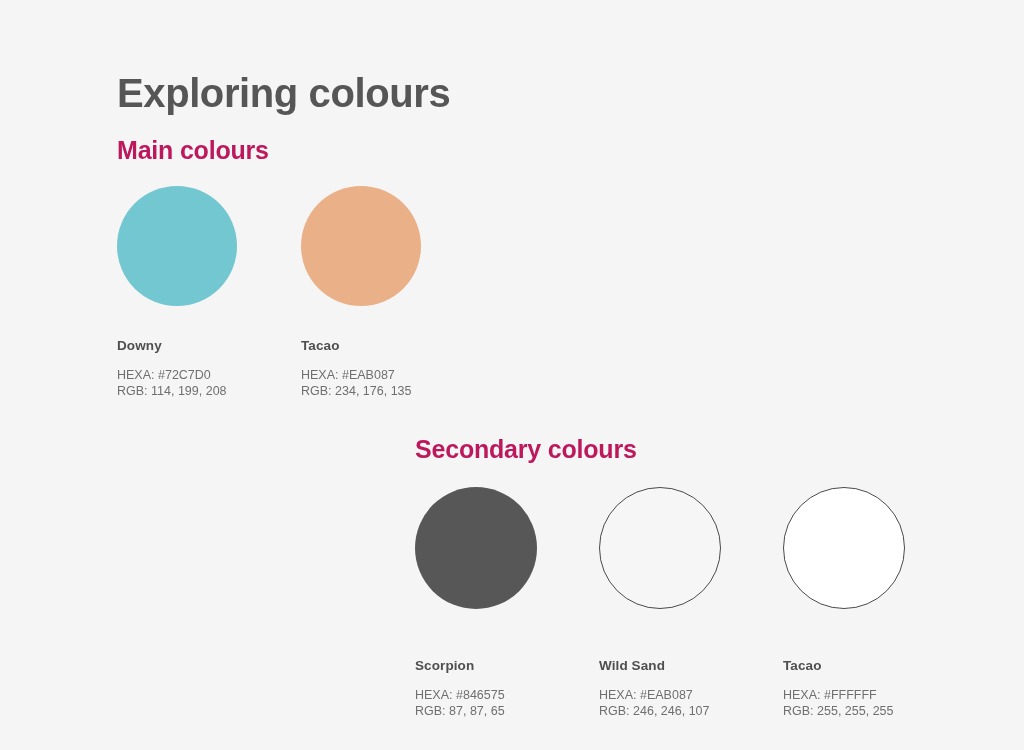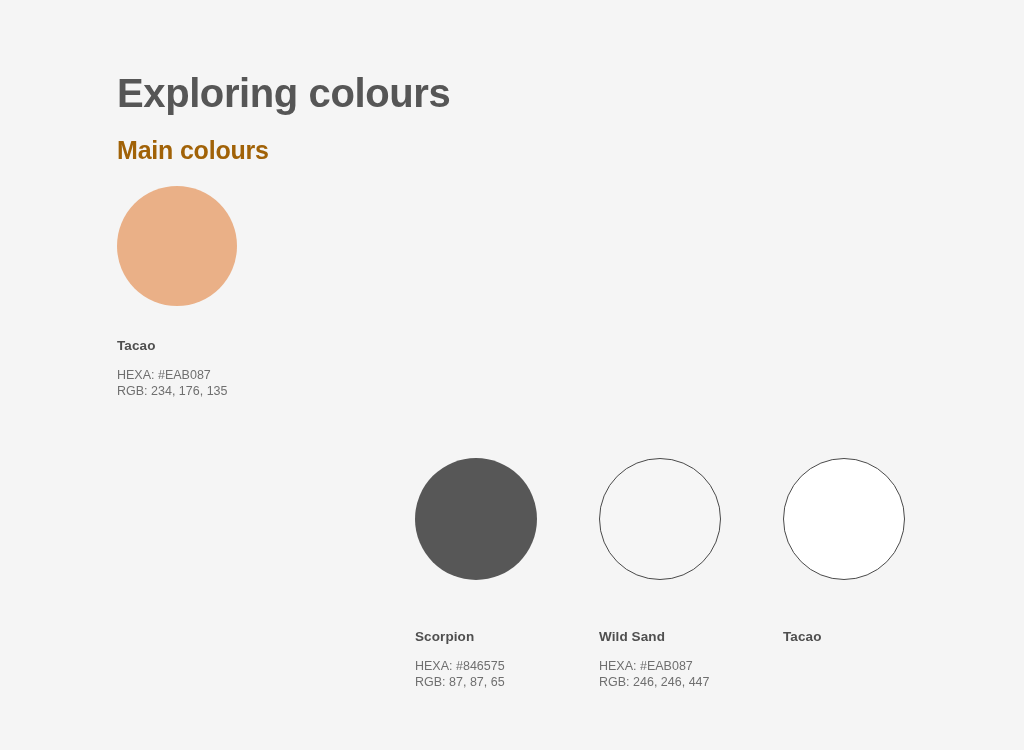--- a/index.html
+++ b/index.html
@@ -37,21 +37,21 @@
   .section {
     position: absolute;
   }
 
   .section-main { left: 117px; top: 136px; }
   .section-secondary { left: 415px; top: 435px; }
 
   .section-title {
     font-size: 25px;
     font-weight: bold;
-    color: #a16207;
+    color: #be185d;
     letter-spacing: -0.2px;
     line-height: 1.15;
     margin: 0;
     white-space: nowrap;
   }
 
   .swatch-row {
     display: flex;
     flex-direction: row;
   }
@@ -112,56 +112,69 @@
 
 <div class="page">
 
   <h1 class="page-title">Exploring colours</h1>
 
   <div class="section section-main">
     <h2 class="section-title">Main colours</h2>
 
     <div class="swatch-row swatch-row-main">
 
+      <div class="swatch swatch-main">
+        <div class="swatch-dot" style="background:#72C7D0;"></div>
+        <div class="swatch-name swatch-name-main">Downy</div>
+        <div class="swatch-meta swatch-meta-main">
+          <span class="meta-line">HEXA: #72C7D0</span>
+          <span class="meta-line">RGB: 114, 199, 208</span>
+        </div>
+      </div>
 
       <div class="swatch swatch-main">
         <div class="swatch-dot" style="background:#EAB087;"></div>
         <div class="swatch-name swatch-name-main">Tacao</div>
         <div class="swatch-meta swatch-meta-main">
           <span class="meta-line">HEXA: #EAB087</span>
           <span class="meta-line">RGB: 234, 176, 135</span>
         </div>
       </div>
 
     </div>
   </div>
 
   <div class="section section-secondary">
+    <h2 class="section-title">Secondary colours</h2>
 
     <div class="swatch-row swatch-row-secondary">
 
       <div class="swatch swatch-secondary">
         <div class="swatch-dot swatch-dot-secondary" style="background:#575757;"></div>
         <div class="swatch-name swatch-name-secondary">Scorpion</div>
         <div class="swatch-meta swatch-meta-secondary">
           <span class="meta-line">HEXA: #846575</span>
           <span class="meta-line">RGB: 87, 87, 65</span>
         </div>
       </div>
 
       <div class="swatch swatch-secondary">
         <div class="swatch-dot swatch-dot-secondary outlined" style="background:#F6F6F6;"></div>
         <div class="swatch-name swatch-name-secondary">Wild Sand</div>
         <div class="swatch-meta swatch-meta-secondary">
           <span class="meta-line">HEXA: #EAB087</span>
-          <span class="meta-line">RGB: 246, 246, 447</span>
+          <span class="meta-line">RGB: 246, 246, 107</span>
         </div>
       </div>
 
       <div class="swatch swatch-secondary">
         <div class="swatch-dot swatch-dot-secondary outlined" style="background:#FFFFFF;"></div>
         <div class="swatch-name swatch-name-secondary">Tacao</div>
+        <div class="swatch-meta swatch-meta-secondary">
+          <span class="meta-line">HEXA: #FFFFFF</span>
+          <span class="meta-line">RGB: 255, 255, 255</span>
+        </div>
       </div>
 
     </div>
   </div>
 
 </div>
 
 </body></html>

